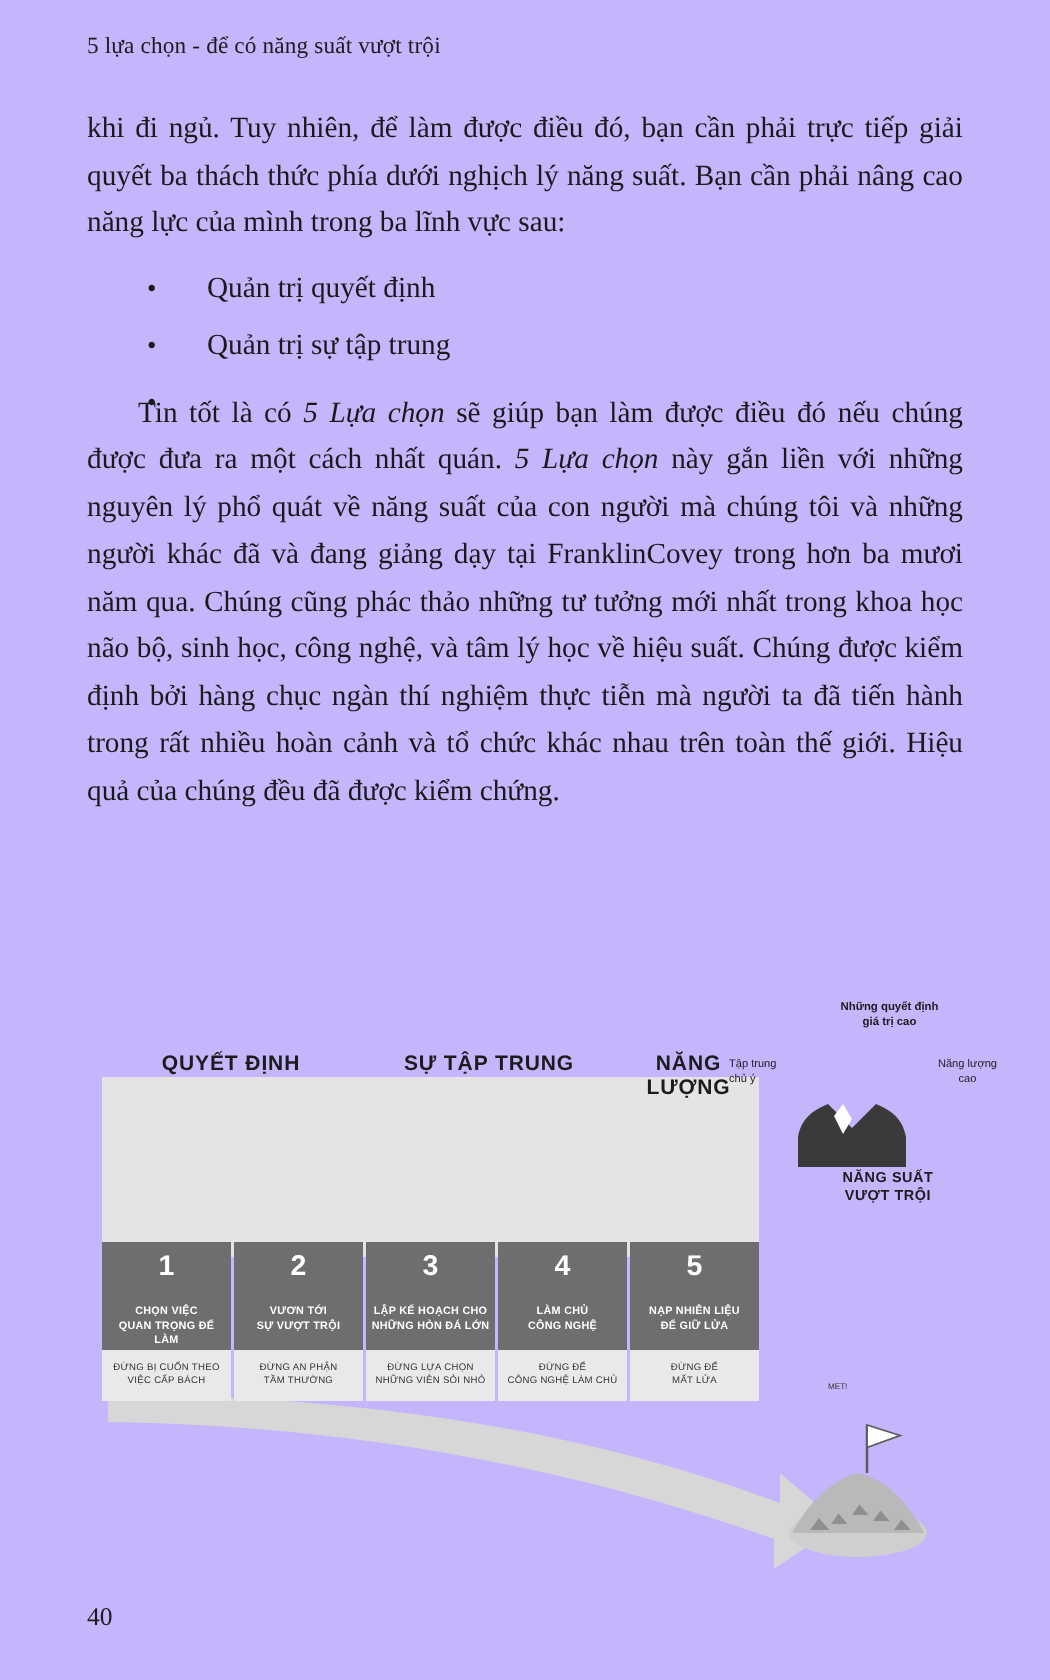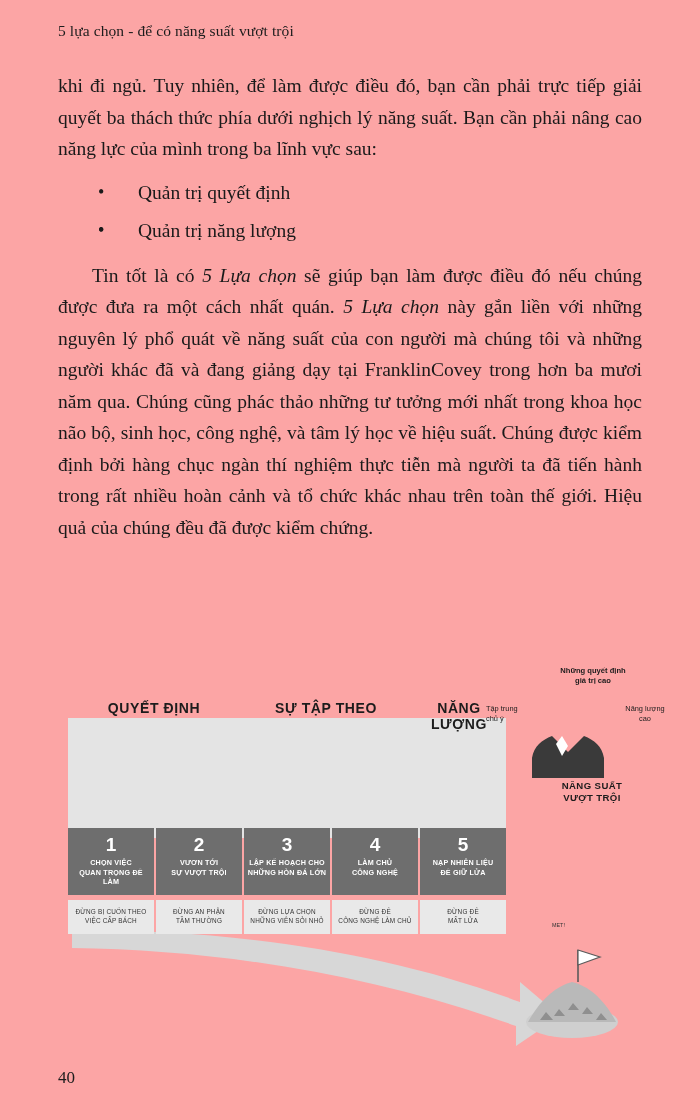--- a/index.html
+++ b/index.html
@@ -4,21 +4,21 @@
 <style>
   html, body {
     margin: 0;
     padding: 0;
     background: #ffffff;
   }
   .page {
     position: relative;
     width: 700px;
     height: 1120px;
-    background: #fca5a5;
+    background: #c4b5fd;
     font-family: "Liberation Serif", serif;
     color: #1a1a1a;
     overflow: hidden;
   }
   .running-head {
     position: absolute;
     top: 22px;
     left: 58px;
     font-size: 15.5px;
     letter-spacing: 0.1px;
@@ -123,21 +123,21 @@
   .box .num {
     font-size: 19px;
     font-weight: bold;
     line-height: 21px;
   }
   .box .ttl {
     font-size: 7.2px;
     font-weight: bold;
     line-height: 9.5px;
     letter-spacing: 0.2px;
-    margin-top: 3px;
+    margin-top: 14px;
     text-transform: uppercase;
   }
   .subs {
     position: absolute;
     left: 68px;
     top: 290px;
     width: 438px;
     display: flex;
     gap: 2px;
   }
@@ -238,24 +238,24 @@
   <div class="body-text">
     <p>khi đi ngủ. Tuy nhiên, để làm được điều đó, bạn cần phải trực tiếp giải quyết ba thách thức phía dưới nghịch lý năng suất. Bạn cần phải nâng cao năng lực của mình trong ba lĩnh vực sau:</p>
 
     <ul class="bullets">
       <li>
         <span class="dot">•</span>
         <span>Quản trị quyết định</span>
       </li>
       <li>
         <span class="dot">•</span>
+        <span>Quản trị sự tập trung</span>
       </li>
       <li>
         <span class="dot">•</span>
-        <span>Quản trị năng lượng</span>
       </li>
     </ul>
 
     <p class="indent"><span>Tin tốt là có </span><em>5 Lựa chọn</em><span> sẽ giúp bạn làm được điều đó nếu chúng được đưa ra một cách nhất quán. </span><em>5 Lựa chọn</em><span> này gắn liền với những nguyên lý phổ quát về năng suất của con người mà chúng tôi và những người khác đã và đang giảng dạy tại FranklinCovey trong hơn ba mươi năm qua. Chúng cũng phác thảo những tư tưởng mới nhất trong khoa học não bộ, sinh học, công nghệ, và tâm lý học về hiệu suất. Chúng được kiểm định bởi hàng chục ngàn thí nghiệm thực tiễn mà người ta đã tiến hành trong rất nhiều hoàn cảnh và tổ chức khác nhau trên toàn thế giới. Hiệu quả của chúng đều đã được kiểm chứng.</span></p>
   </div>
 
   <div class="figure">
 
     <svg class="arrow-svg" viewBox="0 0 700 440">
 
@@ -276,21 +276,21 @@
         <path d="M 562 126 l 6 10 l -6 10 l -6 -12 z" fill="#ffffff"></path>
         <path d="M 572 148 l 8 -14 l 8 14 l -8 8 z" fill="#ffffff" opacity="0"></path>
       </g>
     </svg>
 
     <div class="band b1"></div>
     <div class="band b2"></div>
     <div class="band b3"></div>
 
     <div class="band-label bl1">QUYẾT ĐỊNH</div>
-    <div class="band-label bl2">SỰ TẬP THEO</div>
+    <div class="band-label bl2">SỰ TẬP TRUNG</div>
     <div class="band-label bl3">NĂNG LƯỢNG</div>
 
     <div class="boxes">
       <div class="box">
         <div class="num">1</div>
         <div class="ttl" style="white-space:pre-line">CHỌN VIỆC
 QUAN TRỌNG ĐỂ LÀM</div>
       </div>
       <div class="box">
         <div class="num">2</div>

